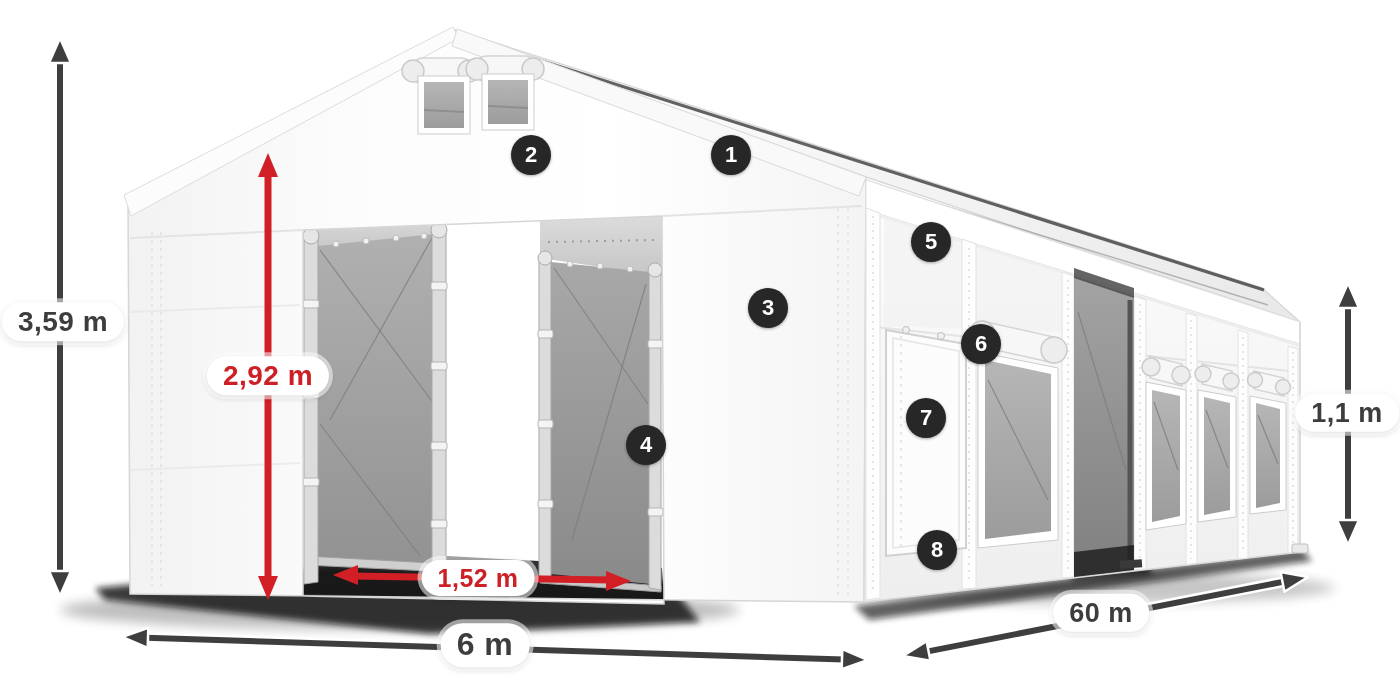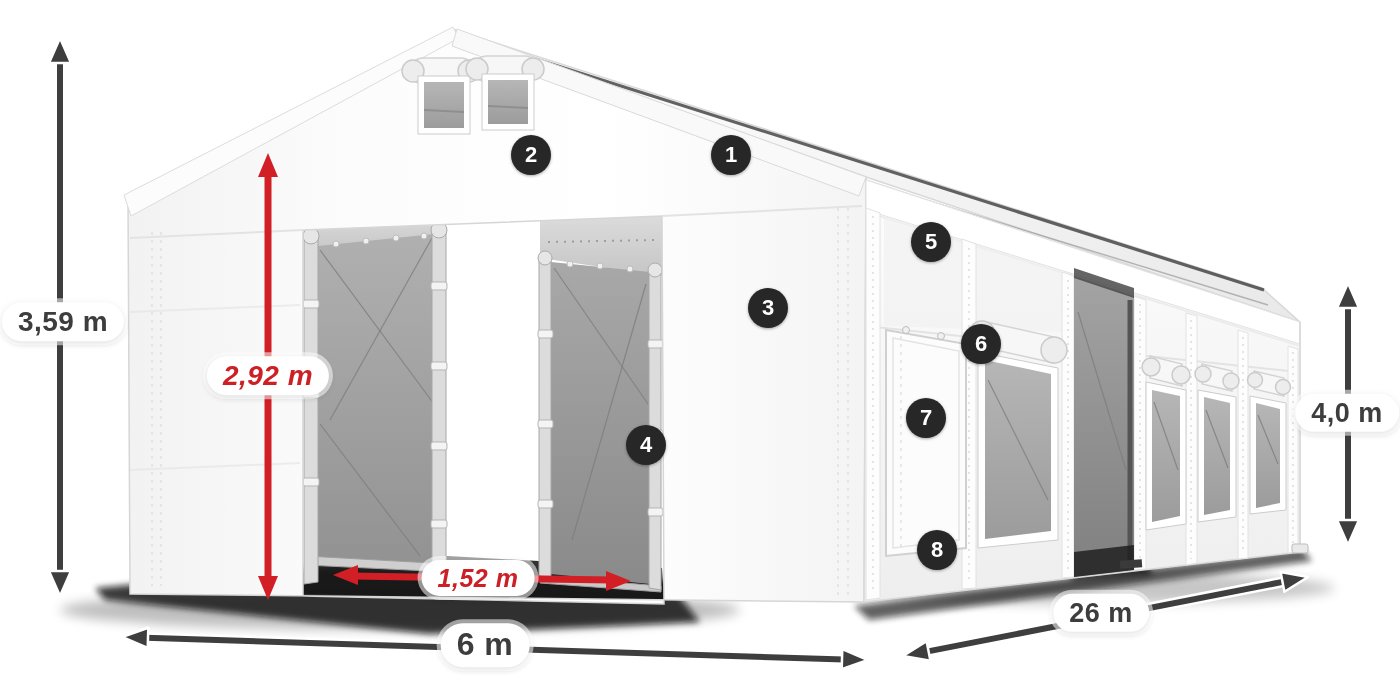--- a/index.html
+++ b/index.html
@@ -12,21 +12,21 @@
   
   .dim-label{
     position:absolute;transform:translate(-50%,-50%);
     background:var(--label-bg,#ffffff);
     border-radius:22px;padding:5px 16px;font-weight:bold;line-height:1.05;
     white-space:nowrap;letter-spacing:0.5px;
     box-shadow:0 0 0 4px rgba(255,255,255,.55),0 2px 6px rgba(0,0,0,.25);
     z-index:30;
   }
   .dim-label.gray{color:var(--label-gray,#3d3d3d);text-align:center;}
-  .dim-label.red{color:var(--label-red,#cc2026);font-style:italic;}
+  .dim-label.red{color:var(--label-red,#cc2026);}
 
   
   .marker{
     position:absolute;width:40px;height:40px;transform:translate(-50%,-50%);
     border-radius:50%;
     background:var(--marker-bg,#272727);color:var(--marker-text,#ffffff);
     font-weight:bold;font-size:22px;display:flex;align-items:center;justify-content:center;
     box-shadow:0 1px 3px rgba(0,0,0,.35);cursor:pointer;z-index:20;user-select:none;
   }
 
@@ -310,22 +310,22 @@
         <polygon class="head-g" points="1348,283 1337,308 1359,308"></polygon>
         <polygon class="head-g" points="1348,545 1337,520 1359,520"></polygon>
       </g>
     </g>
   </svg>
 
   <div class="dim-label gray" style="left:63px;top:322px;font-size:28px">3,59 m</div>
   <div class="dim-label red" style="left:268px;top:376px;font-size:28px">2,92 m</div>
   <div class="dim-label red" style="left:478px;top:578px;font-size:25px">1,52 m</div>
   <div class="dim-label gray" style="left:485px;top:645px;font-size:32px">6 m</div>
-  <div class="dim-label gray" style="left:1101px;top:613px;font-size:27px">26 m</div>
-  <div class="dim-label gray" style="left:1347px;top:413px;font-size:27px">4,0 m</div>
+  <div class="dim-label gray" style="left:1101px;top:613px;font-size:27px">60 m</div>
+  <div class="dim-label gray" style="left:1347px;top:413px;font-size:27px">1,1 m</div>
 
   <div class="marker" style="left:731px;top:155px">1</div>
   <div class="marker" style="left:531px;top:155px">2</div>
   <div class="marker" style="left:768px;top:308px">3</div>
   <div class="marker" style="left:646px;top:445px">4</div>
   <div class="marker" style="left:931px;top:242px">5</div>
   <div class="marker" style="left:981px;top:344px">6</div>
   <div class="marker" style="left:926px;top:418px">7</div>
   <div class="marker" style="left:937px;top:550px">8</div>
 

